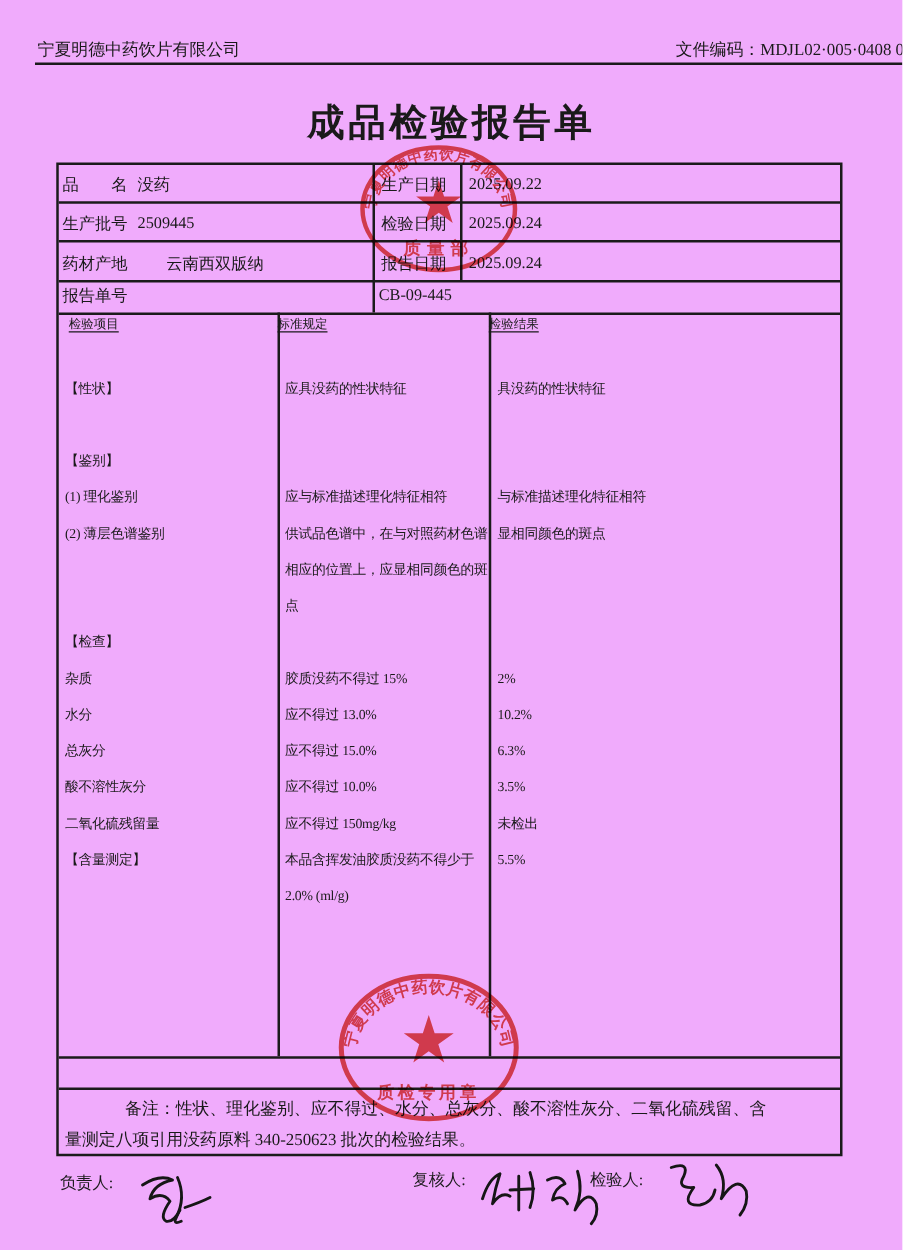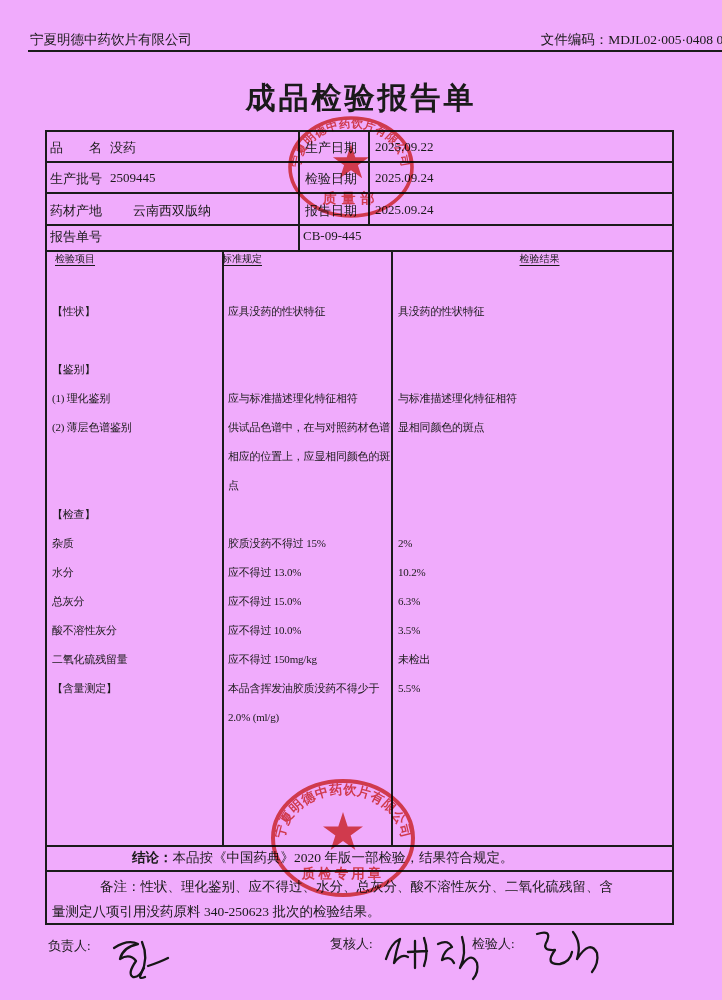--- a/index.html
+++ b/index.html
@@ -68,21 +68,21 @@
     <div class="cell" style="left:3px;top:70px;">药材产地</div>
     <div class="cell" style="left:45px;top:70px;margin-left:41px;">云南西双版纳</div>
     <div class="cell" style="left:258px;top:70px;">报告日期</div>
     <div class="cell" style="left:328px;top:70px;">2025.09.24</div>
 
     <div class="cell" style="left:3px;top:96px;">报告单号</div>
     <div class="cell" style="left:256px;top:96px;">CB-09-445</div>
 
     <div class="c3head" style="left:8px;"><span>检验项目</span></div>
     <div class="c3head" style="left:175px;width:169px;text-align:left;"><span>标准规定</span></div>
-    <div class="c3head" style="left:344px;width:297px;text-align:center;"><span>检验结果</span></div>
+    <div class="c3head" style="left:344px;width:297px;"><span>检验结果</span></div>
 
     <div class="stack" style="left:5px;width:168px;">【性状】
 
 【鉴别】
 (1) 理化鉴别
 (2) 薄层色谱鉴别
 
 
 【检查】
 杂质
@@ -116,23 +116,20 @@
 
 
 2%
 10.2%
 6.3%
 3.5%
 未检出
 5.5%
 </div>
 
-    <div class="concl">
-      <b>结论：</b><span>本品按《中国药典》2020 年版一部检验，结果符合规定。</span>
-    </div>
 
     <div class="remark" style="left:53px;top:746px;">备注：性状、理化鉴别、应不得过、水分、总灰分、酸不溶性灰分、二氧化硫残留、含</div>
     <div class="remark" style="left:5px;top:771px;">量测定八项引用没药原料 340-250623 批次的检验结果。</div>
   </div>
 
   <div class="abs sig-label" style="left:48px;top:937px;text-align:center;">负责人:</div>
   <div class="abs sig-label" style="left:330px;top:935px;">复核人:</div>
   <div class="abs sig-label" style="left:472px;top:935px;">检验人:</div>
 
   <svg class="abs sig" style="left:100px;top:930px;" width="80" height="56" viewBox="0 0 80 56">

